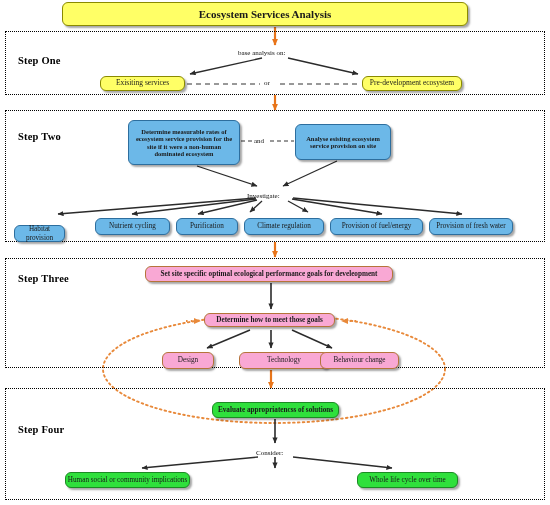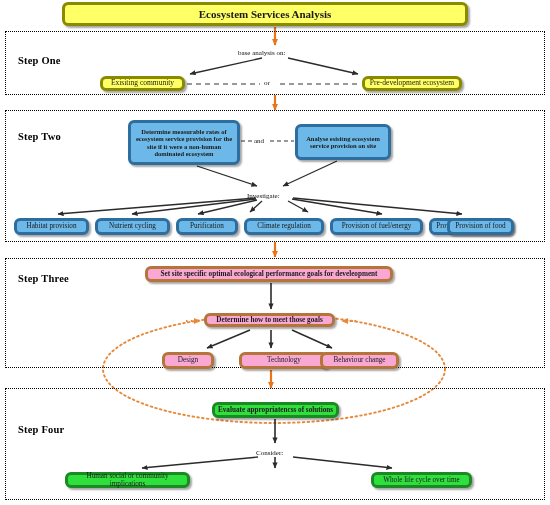--- a/index.html
+++ b/index.html
@@ -12,21 +12,21 @@
 
   
   .step-frame{position:absolute;border:1.6px dotted #000;box-sizing:border-box;}
   .step-label{position:absolute;font-weight:bold;font-size:10.5px;
               font-family:"Liberation Serif", serif;letter-spacing:.2px;
               color:#000;white-space:nowrap;}
 
   
   .node{position:absolute;box-sizing:border-box;display:flex;
         align-items:center;justify-content:center;text-align:center;
-        border:3px solid #0f172a;border-radius:6px;
+        border:1px solid #0f172a;border-radius:6px;
         box-shadow:2px 2px 2px rgba(0,0,0,.35);
         font-family:"Liberation Serif", serif;line-height:1.15;}
 
   .yellow{background:#ffff66;border-color:#8a8a00;}
   .blue{background:#6cb8e8;border-color:#2d6e9e;}
   .orange{background:#f9a8d4;border-color:#b5743a;}
   .green{background:#2fe03c;border-color:#1c8a24;}
 
   .bold{font-weight:bold;}
 
@@ -39,21 +39,21 @@
   #n-existing{left:100px;top:76px;width:85px;height:15px;font-size:7.5px;}
   #n-predev{left:362px;top:76px;width:100px;height:15px;font-size:7.5px;}
 
   
   #frame-two{left:5px;top:110px;width:540px;height:132px;}
   #label-two{left:18px;top:131px;}
   #n-determine-rates{left:128px;top:120px;width:112px;height:45px;font-size:6.5px;padding:2px 4px;}
   #n-analyse-existing{left:295px;top:124px;width:96px;height:36px;font-size:6.5px;padding:2px 4px;}
 
   .svc{top:218px;height:17px;font-size:7.2px;}
-  #n-habitat{left:14px;width:75px;}
+  #n-habitat{left:14px;width:51px;margin-top:7px;}
   #n-nutrient{left:95px;width:75px;}
   #n-purification{left:176px;width:62px;}
   #n-climate{left:244px;width:80px;}
   #n-fuel{left:330px;width:93px;}
   #n-freshwater{left:429px;width:84px;}
   #n-food{left:447px;width:67px;}
 
   
   #frame-three{left:5px;top:258px;width:540px;height:110px;}
   #label-three{left:18px;top:273px;}
@@ -62,21 +62,21 @@
   #n-design{left:162px;top:352px;width:52px;height:17px;font-size:7.2px;}
   #n-technology{left:239px;top:352px;width:90px;height:17px;font-size:7.2px;}
   #n-behaviour{left:320px;top:352px;width:79px;height:17px;font-size:7.2px;}
 
   
   #frame-four{left:5px;top:388px;width:540px;height:112px;}
   #label-four{left:18px;top:424px;}
   #n-evaluate{left:212px;top:402px;width:127px;height:16px;font-size:7.2px;}
   #n-human{left:65px;top:472px;width:125px;height:16px;font-size:7.2px;}
   #n-relationship{left:210px;top:472px;width:133px;height:16px;font-size:7.2px;}
-  #n-whole{left:371px;top:472px;width:101px;height:16px;font-size:7.2px;}
+  #n-whole{left:357px;top:472px;width:101px;height:16px;font-size:7.2px;}
 
   
   .caption{position:absolute;font-size:7px;font-family:"Liberation Serif", serif;
            color:#111;white-space:nowrap;background:transparent;}
   #cap-base{left:238px;top:49px;}
   #cap-or{left:264px;top:79px;}
   #cap-and{left:254px;top:137px;}
   #cap-investigate{left:247px;top:192px;}
   #cap-consider{left:256px;top:449px;}
 </style>
@@ -194,37 +194,36 @@
       <line x1="293" y1="457" x2="392" y2="468" stroke="#2b2b2b" stroke-width="1.4" marker-end="url(#ah-black)"></line>
     </g>
   </svg>
 
   <div class="node yellow bold" id="title-box">Ecosystem Services Analysis</div>
 
   <div class="step-frame" id="frame-one"></div>
   <div class="step-label" id="label-one">Step One</div>
   <div class="caption" id="cap-base">base analysis on:</div>
   <div class="caption" id="cap-or">or</div>
-  <div class="node yellow" id="n-existing">Exisiting community</div>
+  <div class="node yellow" id="n-existing">Exisiting services</div>
   <div class="node yellow" id="n-predev">Pre-development ecosystem</div>
 
   <div class="step-frame" id="frame-two"></div>
   <div class="step-label" id="label-two">Step Two</div>
   <div class="node blue bold" id="n-determine-rates">Determine measurable rates of ecosystem service provision for the site if it were a non-human dominated ecosystem</div>
   <div class="caption" id="cap-and">and</div>
   <div class="node blue bold" id="n-analyse-existing">Analyse esisitng ecosystem service provision on site</div>
   <div class="caption" id="cap-investigate">Investigate:</div>
 
   <div class="node blue svc" id="n-habitat">Habitat provision</div>
   <div class="node blue svc" id="n-nutrient">Nutrient cycling</div>
   <div class="node blue svc" id="n-purification">Purification</div>
   <div class="node blue svc" id="n-climate">Climate regulation</div>
   <div class="node blue svc" id="n-fuel">Provision of fuel/energy</div>
   <div class="node blue svc" id="n-freshwater">Provision of fresh water</div>
-  <div class="node blue svc" id="n-food">Provision of food</div>
 
   <div class="step-frame" id="frame-three"></div>
   <div class="step-label" id="label-three">Step Three</div>
   <div class="node orange bold" id="n-goals">Set site specific optimal ecological performance goals for develeopment</div>
   <div class="node orange bold" id="n-meet">Determine how to meet those goals</div>
   <div class="node orange" id="n-design">Design</div>
   <div class="node orange" id="n-technology">Technology</div>
   <div class="node orange" id="n-behaviour">Behaviour change</div>
 
   <div class="step-frame" id="frame-four"></div>

